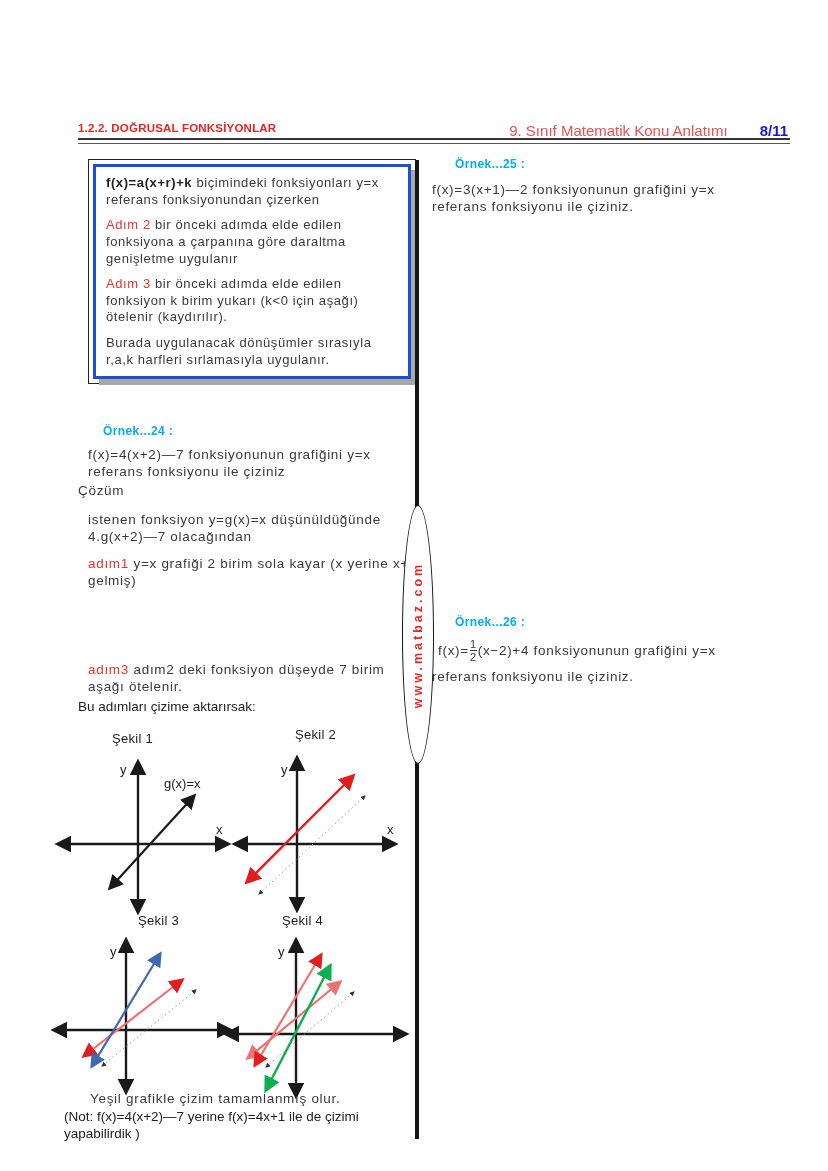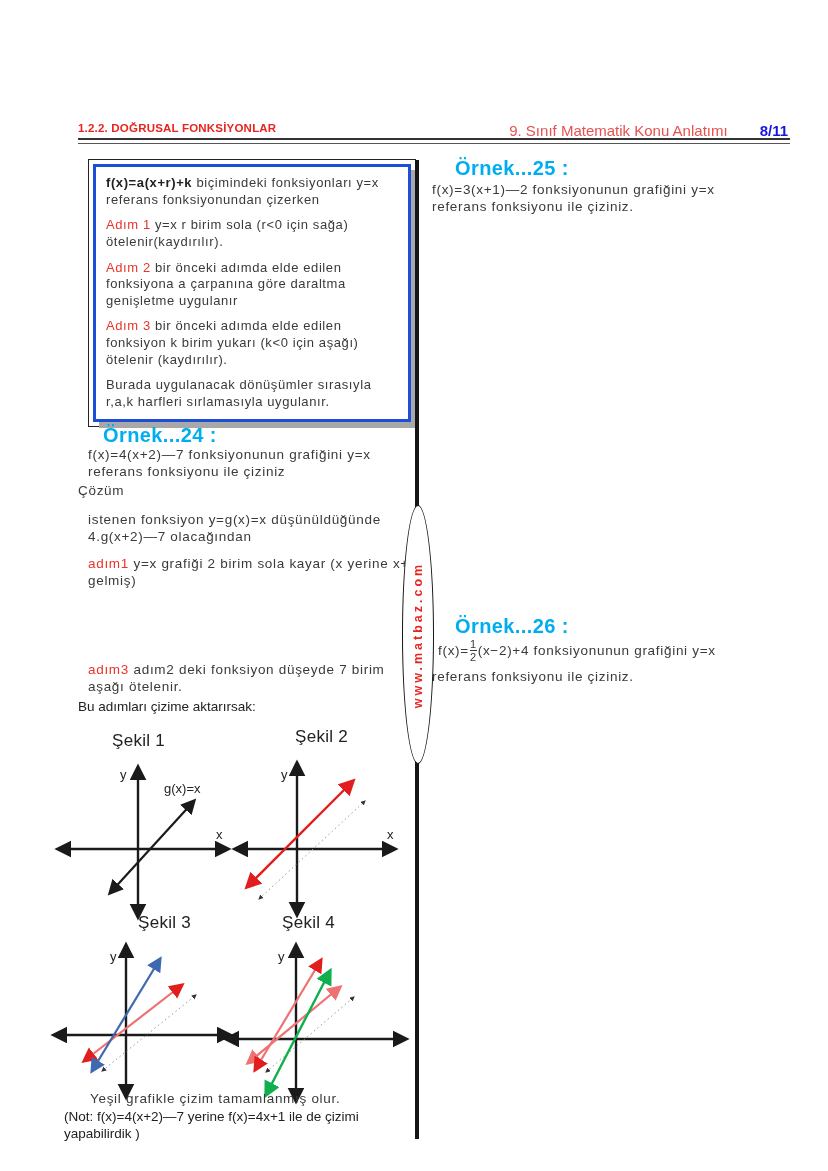--- a/index.html
+++ b/index.html
@@ -13,27 +13,27 @@
 
   
   .info-box-outer{position:absolute;left:88px;top:116px;width:318px;border:1px solid #222;padding:4px;background:#fff;}
   .info-box-inner{border:3px solid #1d4ed8;box-shadow:6px 6px 0 #a8a8a8;padding:8px 10px;background:#fff;
                   font-size:13px;line-height:1.28;letter-spacing:.6px;color:#3a3a3a;}
   .info-box-inner p{margin:9px 0 0;}
   .info-box-inner p:first-child{margin-top:0;}
   .b{font-weight:bold;color:#222;}
   .red{color:#e8342a;}
 
-  .ex-title{position:absolute;font-size:20px;font-weight:bold;color:#00aeef;letter-spacing:.4px;}
+  .ex-title{position:absolute;font-size:12px;font-weight:bold;color:#00aeef;letter-spacing:.4px;}
   .body-txt{position:absolute;font-size:13.5px;line-height:1.25;letter-spacing:.7px;color:#3a3a3a;}
   .plain-txt{position:absolute;font-size:13.5px;letter-spacing:0;color:#222;}
 
   
   .figure{position:absolute;}
-  .fig-title{display:block;font-size:17px;color:#222;letter-spacing:.3px;margin-bottom:2px;}
+  .fig-title{display:block;font-size:13px;color:#222;letter-spacing:.3px;margin-bottom:2px;}
   svg text{font-family:"Liberation Sans",sans-serif;font-size:13px;fill:#222;}
 
   
   .vline{position:absolute;left:415px;top:117px;width:4px;height:979px;background:#151515;}
   .lens{position:absolute;left:402px;top:462px;width:30px;height:257px;background:#fff;border:1.5px solid #151515;
         border-radius:50%;display:flex;align-items:center;justify-content:center;z-index:2;}
   .lens span{transform:rotate(-90deg);white-space:nowrap;color:#e8241f;font-weight:bold;font-size:12.5px;letter-spacing:3px;}
 
   .frac{display:inline-flex;flex-direction:column;align-items:center;vertical-align:middle;
         font-size:11px;line-height:1;margin:0 1px;}
@@ -70,21 +70,20 @@
   <div class="hdr-left">1.2.2. DOĞRUSAL FONKSİYONLAR</div>
   <div class="hdr-right">
     <span class="sub">9. Sınıf Matematik Konu Anlatımı</span>
     <span class="pg">8/11</span>
   </div>
   <div class="hdr-rule"></div>
 
   <div class="info-box-outer">
     <div class="info-box-inner">
       <p><span class="b">f(x)=a(x+r)+k</span><span>  biçimindeki fonksiyonları y=x referans fonksiyonundan  çizerken</span></p>
-      <p><span class="red">Adım 1</span><span>  y=x r birim sola (r&lt;0 için sağa) ötelenir(kaydırılır).</span></p>
       <p><span class="red">Adım 2</span><span>  bir önceki adımda elde edilen fonksiyona a çarpanına göre daraltma genişletme uygulanır</span></p>
       <p><span class="red">Adım 3</span><span> bir önceki adımda elde edilen fonksiyon  k birim yukarı (k&lt;0 için aşağı) ötelenir (kaydırılır).</span></p>
       <p>Burada uygulanacak dönüşümler sırasıyla r,a,k harfleri sırlamasıyla uygulanır.</p>
     </div>
   </div>
 
   <div class="ex-title" style="left:103px;top:381px;">Örnek...24 :</div>
   <div class="body-txt" style="left:88px;top:404px;width:332px;">f(x)=4(x+2)—7 fonksiyonunun grafiğini y=x referans fonksiyonu ile çiziniz</div>
   <div class="body-txt red" style="left:78px;top:440px;">Çözüm</div>
   <div class="body-txt" style="left:88px;top:469px;width:332px;">istenen fonksiyon y=g(x)=x düşünüldüğünde 4.g(x+2)—7 olacağından</div>

